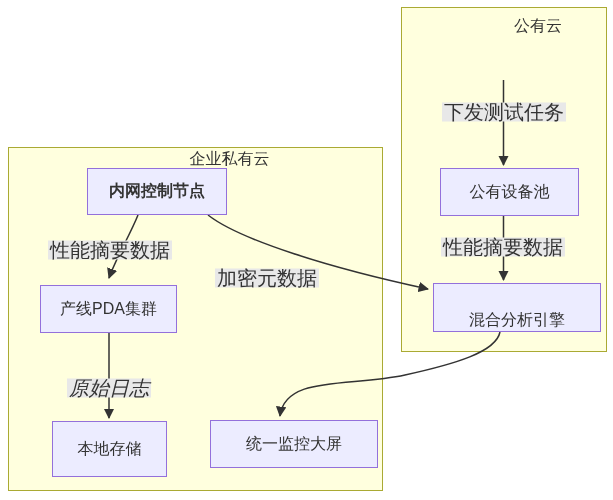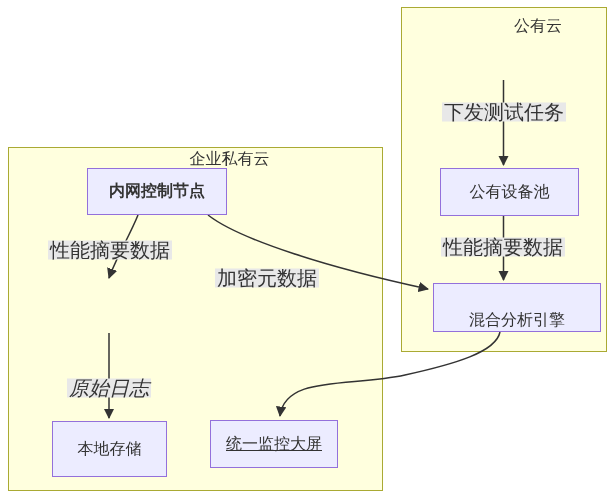--- a/index.html
+++ b/index.html
@@ -99,24 +99,27 @@
 
   <div class="edge-label" style="left:504px;top:112px;">下发测试任务</div>
   <div class="edge-label" style="left:503px;top:247px;">性能摘要数据</div>
   <div class="edge-label" style="left:110px;top:250px;">性能摘要数据</div>
   <div class="edge-label" style="left:267px;top:250px;margin-top:28px;">加密元数据</div>
   <div class="edge-label" style="left:109px;top:388px;font-style:italic;">原始日志</div>
 
   <div class="node" style="left:87px;top:168px;width:140px;height:47px;font-weight:bold;">
     <span>内网控制节点</span>
   </div>
+  <div class="node" style="left:40px;top:285px;width:137px;height:48px;">
+    <span>产线PDA集群</span>
+  </div>
   <div class="node" style="left:52px;top:421px;width:115px;height:56px;">
     <span>本地存储</span>
   </div>
-  <div class="node" style="left:210px;top:420px;width:128px;height:48px;text-decoration:underline;">
+  <div class="node" style="left:210px;top:420px;width:168px;height:48px;">
     <span>统一监控大屏</span>
   </div>
   <div class="node" style="left:440px;top:168px;width:139px;height:48px;">
     <span>公有设备池</span>
   </div>
   <div class="node" style="left:433px;top:283px;width:168px;height:49px;align-items:flex-end;">
     <span>混合分析引擎</span>
   </div>
 
 </div>

